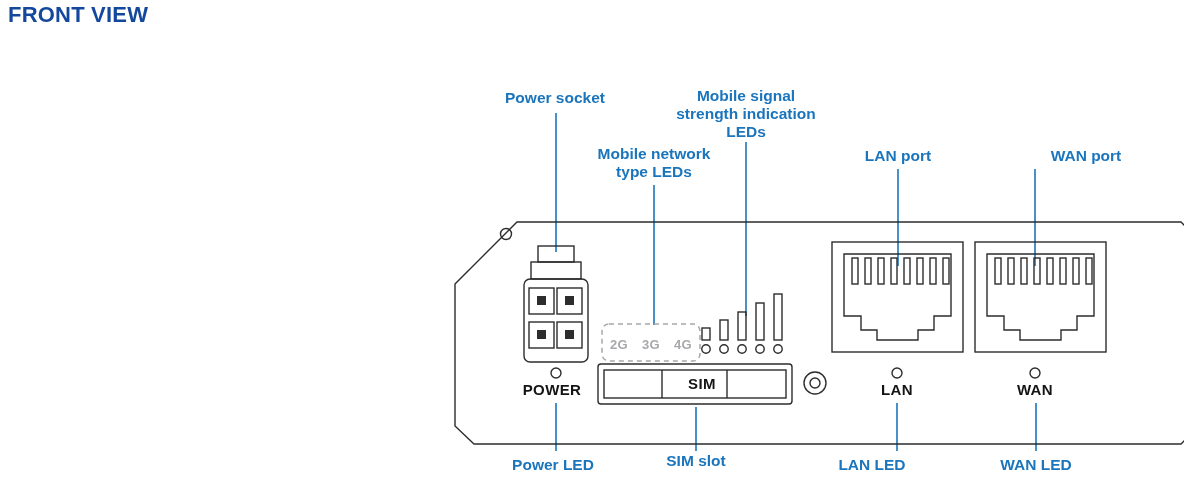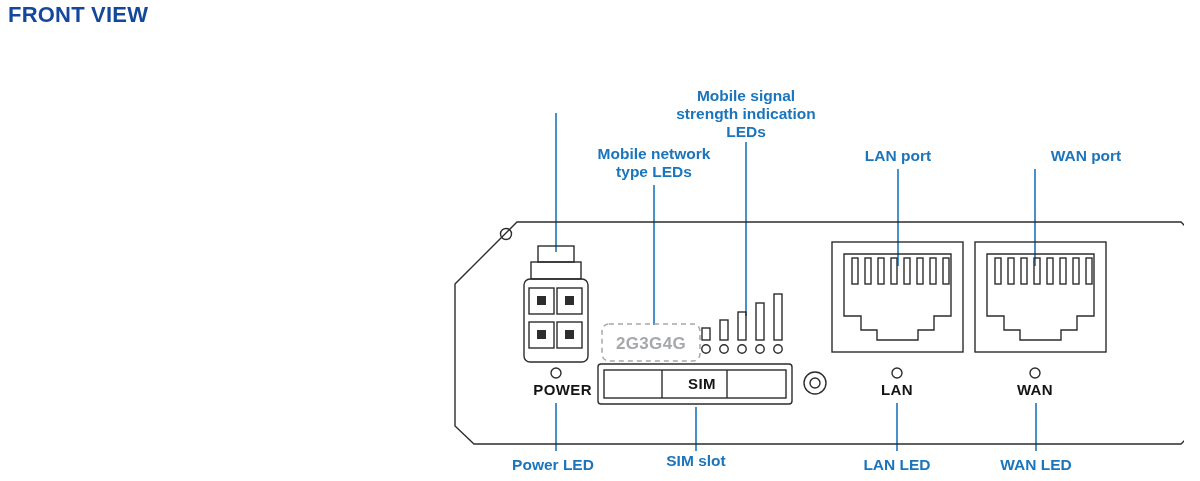--- a/index.html
+++ b/index.html
@@ -20,22 +20,22 @@
   .callout{
     position:absolute;color:var(--label-blue);font-weight:bold;font-size:15.5px;
     text-align:center;white-space:pre-line;line-height:1.17;
   }
   .devlabel{
     position:absolute;color:#141414;font-weight:bold;font-size:15px;
     text-align:center;letter-spacing:.4px;
   }
   .netleds{
     position:absolute;left:602px;top:333px;width:98px;height:22px;
-    display:flex;justify-content:center;align-items:center;gap:0;
-    color:var(--muted-gray);font-weight:bold;font-size:17px;letter-spacing:.3px;
+    display:flex;justify-content:center;align-items:center;gap:14px;
+    color:var(--muted-gray);font-weight:bold;font-size:13px;letter-spacing:.3px;
   }
   svg.art{position:absolute;left:0;top:0;}
   .ink{stroke:var(--line-dark);fill:none;stroke-width:1.4;}
   .ink-fill{fill:var(--line-dark);stroke:none;}
   .blueline{stroke:var(--label-blue);stroke-width:1.6;}
   .dash{stroke:var(--muted-gray);fill:none;stroke-width:1.5;stroke-dasharray:5 4;}
 </style>
 </head>
 <body>
 
@@ -134,34 +134,35 @@
         <rect class="ink" x="1060" y="258" width="6" height="26"></rect>
         <rect class="ink" x="1073" y="258" width="6" height="26"></rect>
         <rect class="ink" x="1086" y="258" width="6" height="26"></rect>
       </g>
     </g>
     <circle class="ink" cx="1035" cy="373" r="5"></circle>
   </svg>
 
   <div class="title">FRONT VIEW</div>
 
+  <div class="callout" style="left:465px;top:89px;width:180px;">Power socket</div>
   <div class="callout" style="left:646px;top:87px;width:200px;">Mobile signal
 strength indication
 LEDs</div>
   <div class="callout" style="left:564px;top:145px;width:180px;">Mobile network
 type LEDs</div>
   <div class="callout" style="left:838px;top:147px;width:120px;">LAN port</div>
   <div class="callout" style="left:1026px;top:147px;width:120px;">WAN port</div>
 
   <div class="callout" style="left:493px;top:456px;width:120px;">Power LED</div>
   <div class="callout" style="left:636px;top:452px;width:120px;">SIM slot</div>
-  <div class="callout" style="left:837px;top:456px;width:120px;">LAN LED</div>
+  <div class="callout" style="left:812px;top:456px;width:120px;">LAN LED</div>
   <div class="callout" style="left:976px;top:456px;width:120px;">WAN LED</div>
 
-  <div class="devlabel" style="left:512px;top:381px;width:80px;text-align:right;">POWER</div>
+  <div class="devlabel" style="left:512px;top:381px;width:80px;">POWER</div>
   <div class="devlabel" style="left:664px;top:375px;width:60px;margin-left:8px;">SIM</div>
   <div class="devlabel" style="left:862px;top:381px;width:70px;">LAN</div>
   <div class="devlabel" style="left:1000px;top:381px;width:70px;">WAN</div>
 
   <div class="netleds">
     <span>2G</span>
     <span>3G</span>
     <span>4G</span>
   </div>
 

